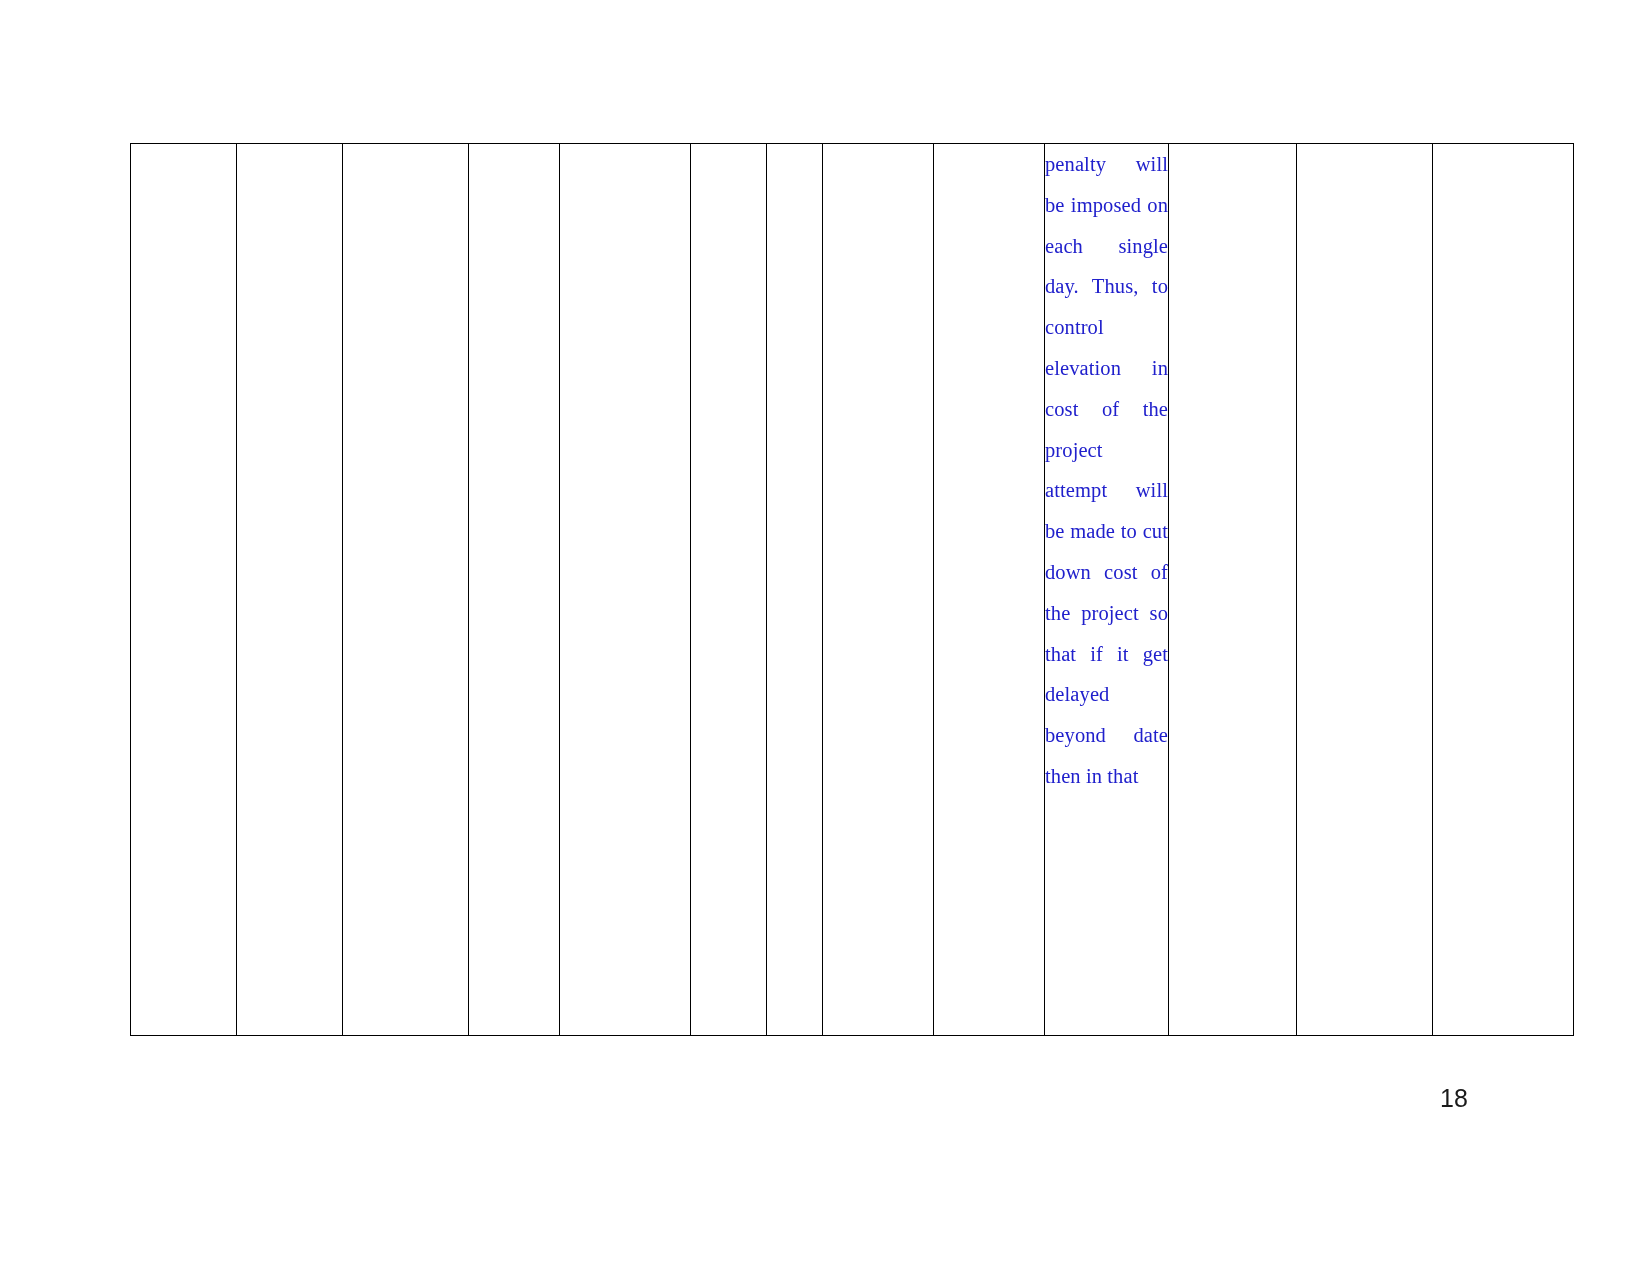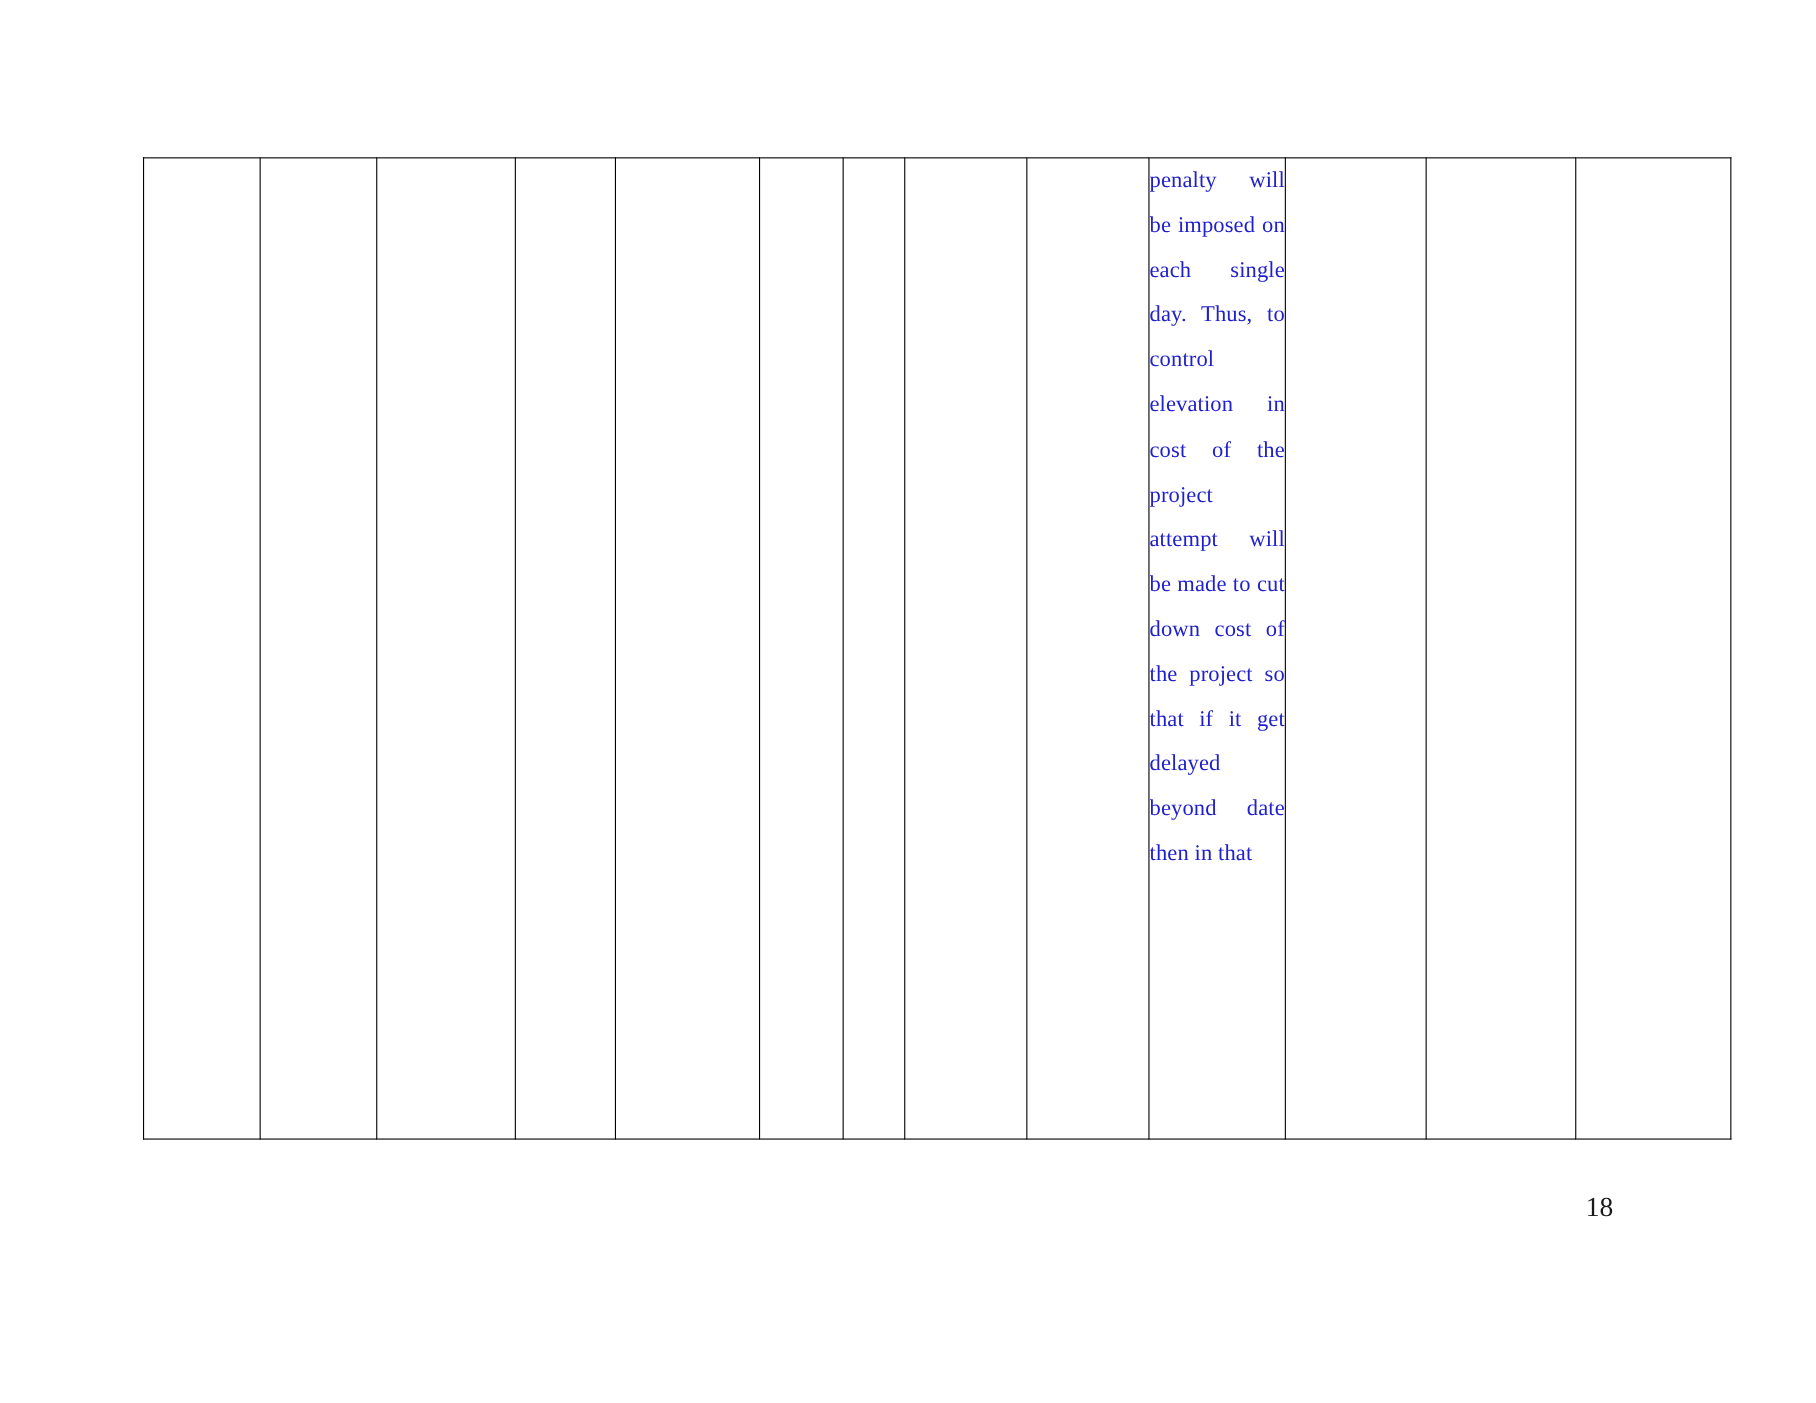--- a/index.html
+++ b/index.html
@@ -68,21 +68,21 @@
   }
 
   
   .page-number {
     position: absolute;
     left: 1394px;
     top: 1083px;
     width: 120px;
     text-align: center;
     color: #1a1a1a;
-    font-family: Liberation Serif, serif;
+    font-family: Liberation Sans, sans-serif;
     font-size: 25px;
     line-height: 30px;
   }
 </style>
 </head>
 <body>
 
 <div class="page">
 
   <div class="table-wrap">

